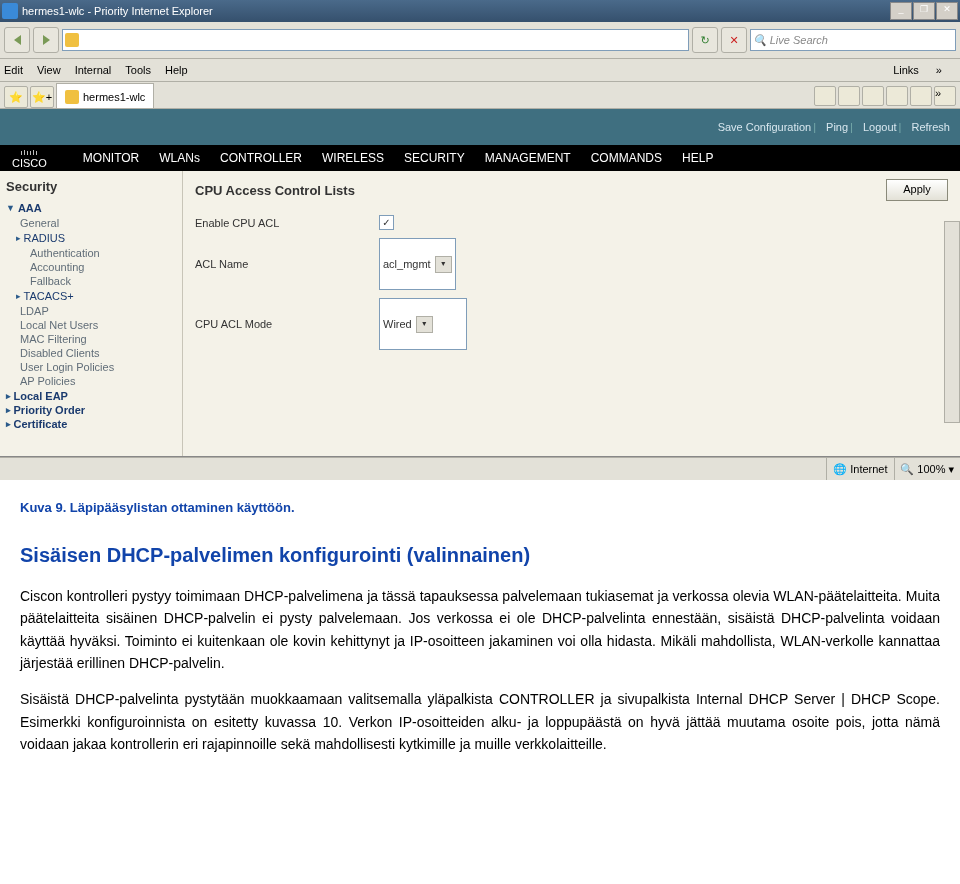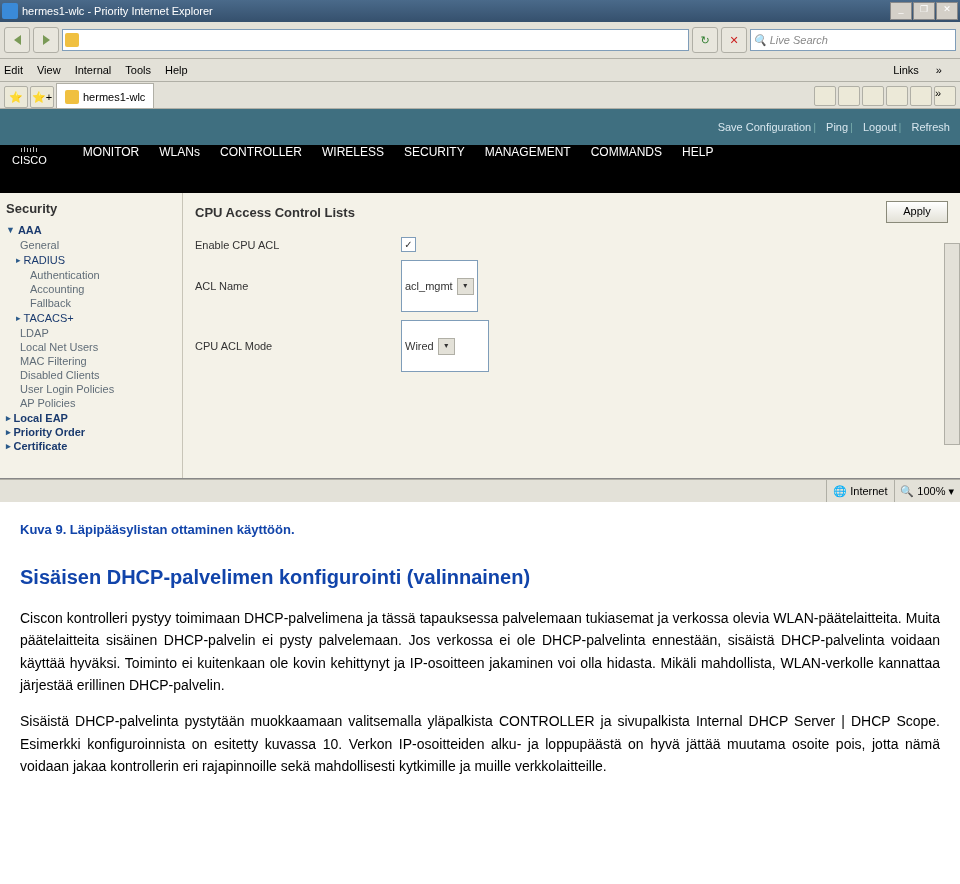--- a/index.html
+++ b/index.html
@@ -22,37 +22,37 @@
 .ie-menubar .links{margin-left:auto}
 .ie-tabbar{background:#e3e1d8;height:26px;display:flex;align-items:flex-end;padding:0 4px;border-bottom:1px solid #b0afa6}
 .fav-btn{width:22px;height:20px;border:1px solid #b0afa6;background:#ece9d8;margin-right:2px;border-radius:2px;display:flex;align-items:center;justify-content:center}
 .tab{height:22px;background:#fff;border:1px solid #b0afa6;border-bottom:none;padding:2px 8px 0;display:flex;align-items:center;font-size:11px}
 .tab .fav{width:14px;height:14px;background:#f0c040;border-radius:2px;margin-right:4px}
 .tool-icons{margin-left:auto;display:flex;gap:2px;padding-bottom:2px}
 .tool-icons .ti{width:20px;height:18px;border:1px solid #b0afa6;background:#ece9d8;border-radius:2px}
 .cisco-bar{background:#3f6f80;height:36px;display:flex;align-items:center;justify-content:flex-end;padding:0 10px;color:#d8e7ee;font-size:11px}
 .cisco-bar span{margin-left:8px}
 .cisco-bar .sep{color:#7aa;margin:0 2px}
-.cisco-nav{background:#000;height:48px;display:flex;padding:0 12px}
+.cisco-nav{background:#000;height:26px;display:flex;align-items:center;padding:0 12px}
 .cisco-logo{color:#fff;font-size:11px;margin-right:36px;display:flex;flex-direction:column;align-items:center;line-height:10px}
 .cisco-logo .bars{font-size:8px;letter-spacing:1px}
 .cisco-nav a{color:#fff;font-size:12px;margin-right:20px;text-decoration:none}
 .content-wrap{display:flex;background:#f4f2e8;min-height:285px;border-bottom:1px solid #888}
 .sidebar{width:170px;background:#f4f2e8;padding:8px 6px;border-right:1px solid #c8c5b8}
 .sidebar-title{font-weight:bold;font-size:13px;color:#333;margin-bottom:8px}
 .tree-node{display:flex;align-items:center;color:#1a3a6e;font-weight:bold;font-size:11px;margin:2px 0}
 .tree-node .chev-d{color:#2a5a8a;margin-right:3px;font-size:9px}
 .tree-leaf{color:#606d78;font-size:11px;padding:1px 0 1px 14px}
 .main{flex:1;background:#f4f2e8;padding:8px 12px;position:relative}
 .sb-handle{position:absolute;right:0;top:50px;width:14px;height:200px;background:#e3e1d8;border:1px solid #b0afa6}
 .page-head{display:flex;align-items:center;margin-bottom:14px}
 .page-head h2{margin:0;font-size:13px;color:#333;font-weight:bold}
 .apply-btn{margin-left:auto;width:60px;height:20px;background:linear-gradient(#fff,#e3e1d7);border:1px solid #8a8a7a;font-size:11px;text-align:center;line-height:18px}
 .form-row{display:flex;align-items:center;margin:8px 0;font-size:11px;color:#333}
-.form-label{width:206px}
+.form-label{width:184px}
 .chk{width:13px;height:13px;border:1px solid #7f9db9;background:#fff;display:inline-flex;align-items:center;justify-content:center;font-size:10px}
 .sel{height:18px;background:#fff;border:1px solid #7f9db9;display:inline-flex;align-items:center;padding:16px 3px;font-size:11px}
 .sel .dd{width:15px;height:15px;background:#e3e1d8;border:1px solid #b0afa6;margin-left:4px;text-align:center;font-size:8px;line-height:13px}
 .ie-status{background:#e3e1d8;height:22px;border-top:1px solid #b0afa6;display:flex;align-items:center}
 .ie-status .filler{flex:1}
 .ie-status .cell{border-left:1px solid #b0afa6;height:100%;display:flex;align-items:center;padding:0 6px;font-size:11px}
 .doc{padding:18px 20px 10px;font-family:Arial,sans-serif;font-size:14px;color:#000;line-height:1.6}
 .doc .caption{color:#1144aa;font-weight:bold;font-size:13px;margin-bottom:20px}
 .doc h2{color:#1144aa;font-size:20px;font-weight:bold;margin:0 0 14px}
 .doc p{text-align:justify;margin:0 0 14px}

